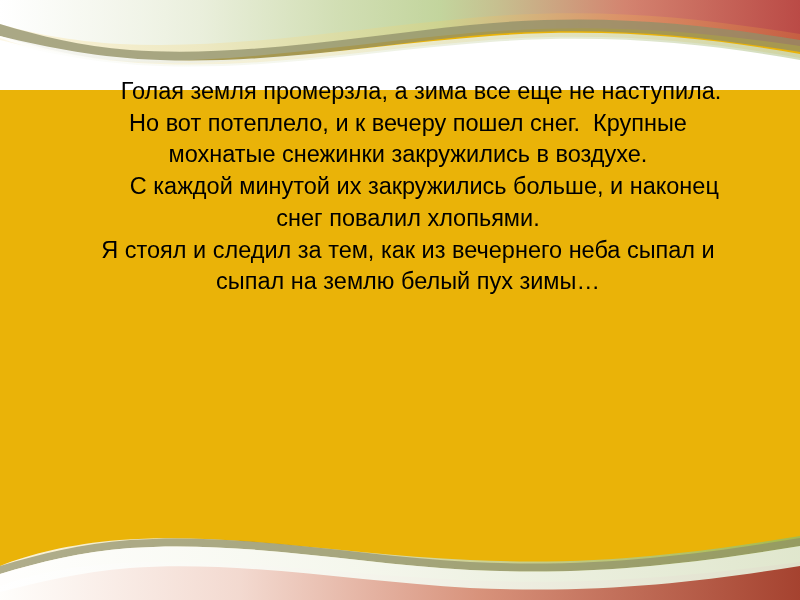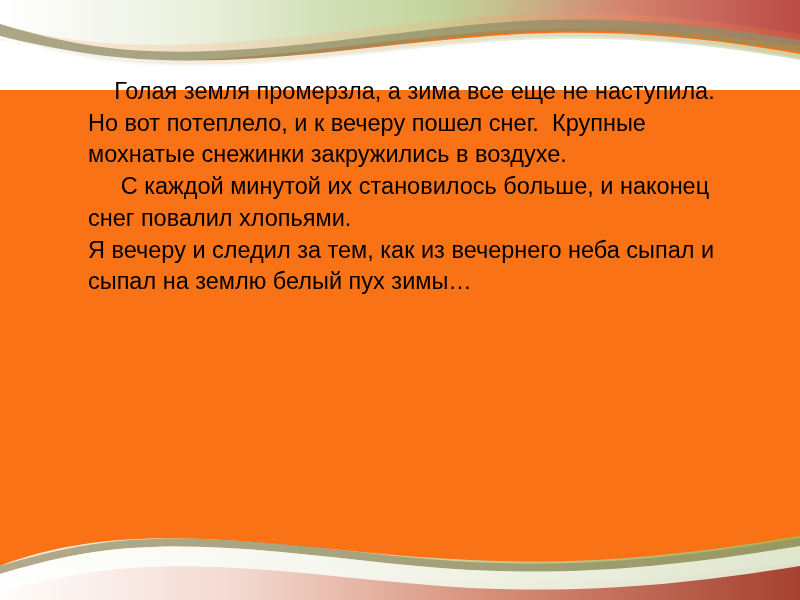--- a/index.html
+++ b/index.html
@@ -10,22 +10,23 @@
     width: 800px;
     height: 600px;
     background: #ffffff;
     font-family: "Liberation Sans", sans-serif;
     overflow: hidden;
   }
   .slide {
     position: relative;
     width: 800px;
     height: 600px;
-    background: #f97316;
+    background: #eab308;
     overflow: hidden;
+    text-align: center;
   }
   .deco-top {
     position: absolute;
     top: 0;
     left: 0;
     width: 800px;
     height: 90px;
     pointer-events: none;
   }
   .deco-bottom {
@@ -84,22 +85,22 @@
       <path d="M0,0 L800,0 L800,34 C700,18 600,6 470,18 C350,29 230,50 120,44 C70,41 30,33 0,24 Z" fill="url(#topGrad1)"></path>
       <path d="M0,0 L800,0 L800,46 C690,30 590,22 460,34 C340,45 220,66 110,60 C62,57 28,48 0,38 Z" fill="url(#topGrad2)" opacity="0.85"></path>
       <path d="M0,24 C40,36 80,46 130,50 C240,58 360,36 470,25 C600,12 700,24 800,40 L800,52 C700,36 600,24 470,36 C360,47 240,68 130,62 C80,58 40,48 0,36 Z" fill="#8f8f6a" opacity="0.75"></path>
       <path d="M0,40 C50,52 100,62 160,64 C270,68 380,48 490,40 C610,31 710,42 800,58 L800,90 L0,90 Z" fill="#ffffff"></path>
       <path d="M0,36 C50,48 100,58 160,60 C270,64 380,44 490,36 C610,27 710,38 800,54 L800,60 C710,44 610,33 490,42 C380,50 270,70 160,66 C100,64 50,54 0,42 Z" fill="url(#topGrad3)" opacity="0.9"></path>
     </svg>
   </div>
 
   <div class="body-text">
     <p class="para">    Голая земля промерзла, а зима все еще не наступила.  Но вот потеплело, и к вечеру пошел снег.  Крупные мохнатые снежинки закружились в воздухе.</p>
-    <p class="para">     С каждой минутой их становилось больше, и наконец снег повалил хлопьями.</p>
-    <p class="para">Я вечеру и следил за тем, как из вечернего неба сыпал и сыпал на землю белый пух зимы…</p>
+    <p class="para">     С каждой минутой их закружились больше, и наконец снег повалил хлопьями.</p>
+    <p class="para">Я стоял и следил за тем, как из вечернего неба сыпал и сыпал на землю белый пух зимы…</p>
   </div>
 
   <div class="deco-bottom">
     <svg width="800" height="130" viewBox="0 0 800 130" preserveAspectRatio="none">
       <defs>
         <linearGradient id="botGrad1" x1="0" y1="0" x2="1" y2="0">
           <stop offset="0%" stop-color="#ffffff"></stop>
           <stop offset="20%" stop-color="#f0f4e8"></stop>
           <stop offset="48%" stop-color="#d8e2c4"></stop>
           <stop offset="72%" stop-color="#b9cc93"></stop>

